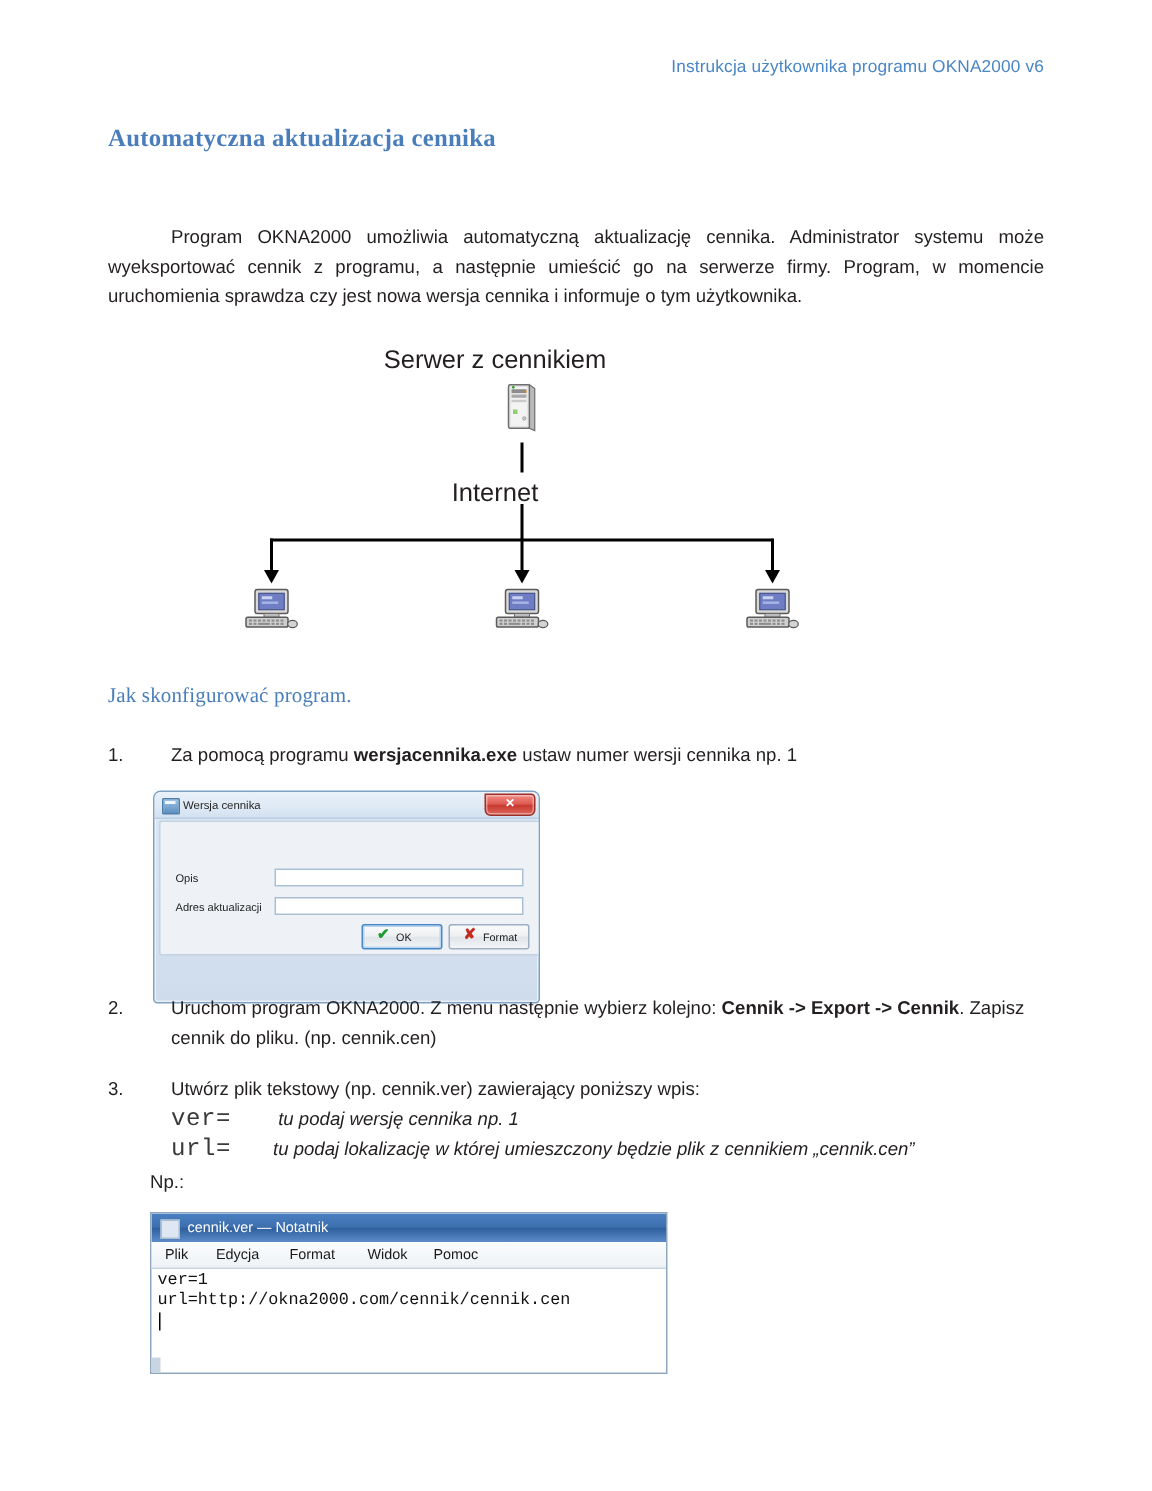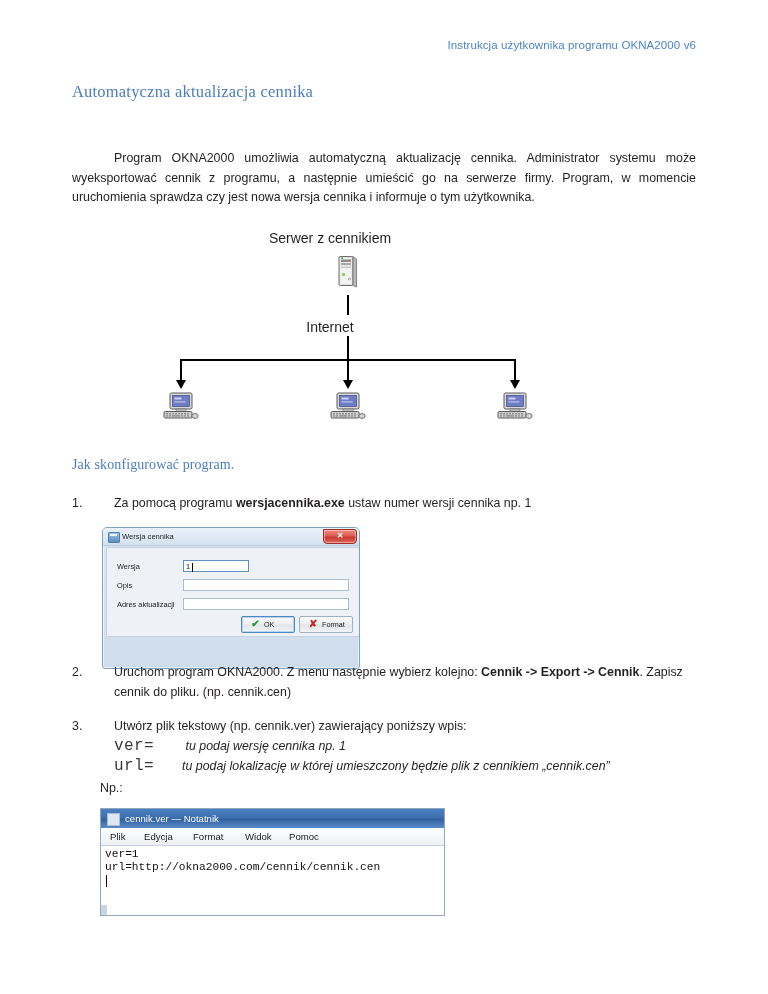--- a/index.html
+++ b/index.html
@@ -33,21 +33,21 @@
     letter-spacing: 0.1px;
     white-space: nowrap;
   }
 
   
   .h1 {
     position: absolute;
     left: 72px;
     top: 82px;
     font-family: "Liberation Serif", serif;
-    font-weight: normal;
+    font-weight: bold;
     font-size: 16.5px;
     color: #4a7ebb;
     letter-spacing: 0.2px;
   }
   .h2 {
     position: absolute;
     left: 72px;
     top: 457px;
     font-family: "Liberation Serif", serif;
     font-weight: normal;
@@ -73,21 +73,21 @@
   
   .diagram {
     position: absolute;
     left: 72px;
     top: 225px;
     width: 624px;
     height: 210px;
   }
   .diagram-label {
     position: absolute;
-    font-size: 14px;
+    font-size: 17px;
     color: #231f20;
     white-space: nowrap;
     text-align: center;
   }
   .server-label { left: 148px; top: 5px; width: 220px; }
   .internet-label { left: 168px; top: 94px; width: 180px; }
 
   .server-icon {
     position: absolute;
     left: 264px;
@@ -484,27 +484,20 @@
   </div>
 
   <div class="dlg">
     <div class="dlg-titlebar">
       <span class="dlg-winicon"></span>
       <span class="dlg-title">Wersja cennika</span>
       <span class="dlg-close">✕</span>
     </div>
     <div class="dlg-body">
 
-      <div class="fld-row" style="top:12px;">
-        <span class="fld-label">Wersja</span>
-        <span class="fld-input focused" style="left:76px; width:66px;">
-          <span class="fld-value">1</span>
-          <span class="caret"></span>
-        </span>
-      </div>
 
       <div class="fld-row" style="top:31px;">
         <span class="fld-label">Opis</span>
         <span class="fld-input" style="left:76px; width:166px;">
           <span class="fld-value"></span>
         </span>
       </div>
 
       <div class="fld-row" style="top:50px;">
         <span class="fld-label">Adres aktualizacji</span>

